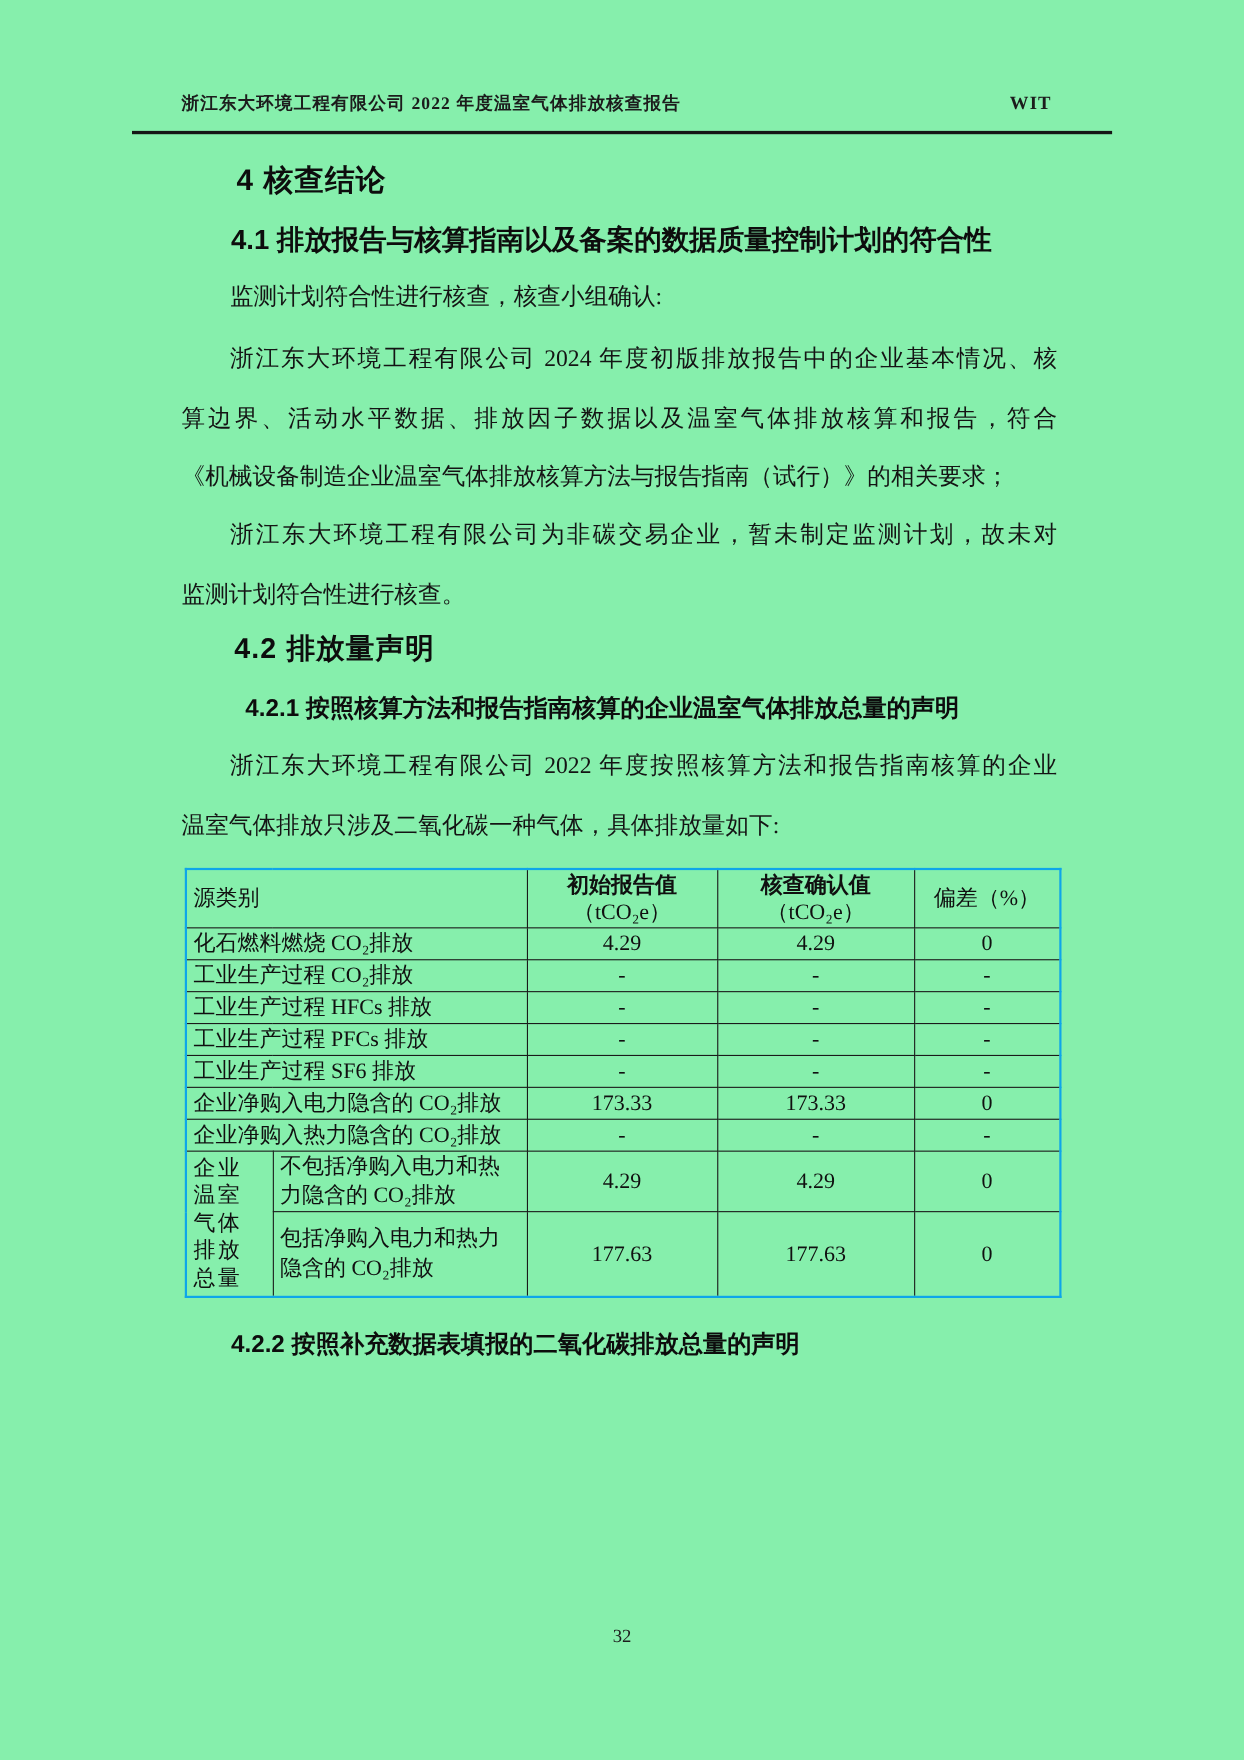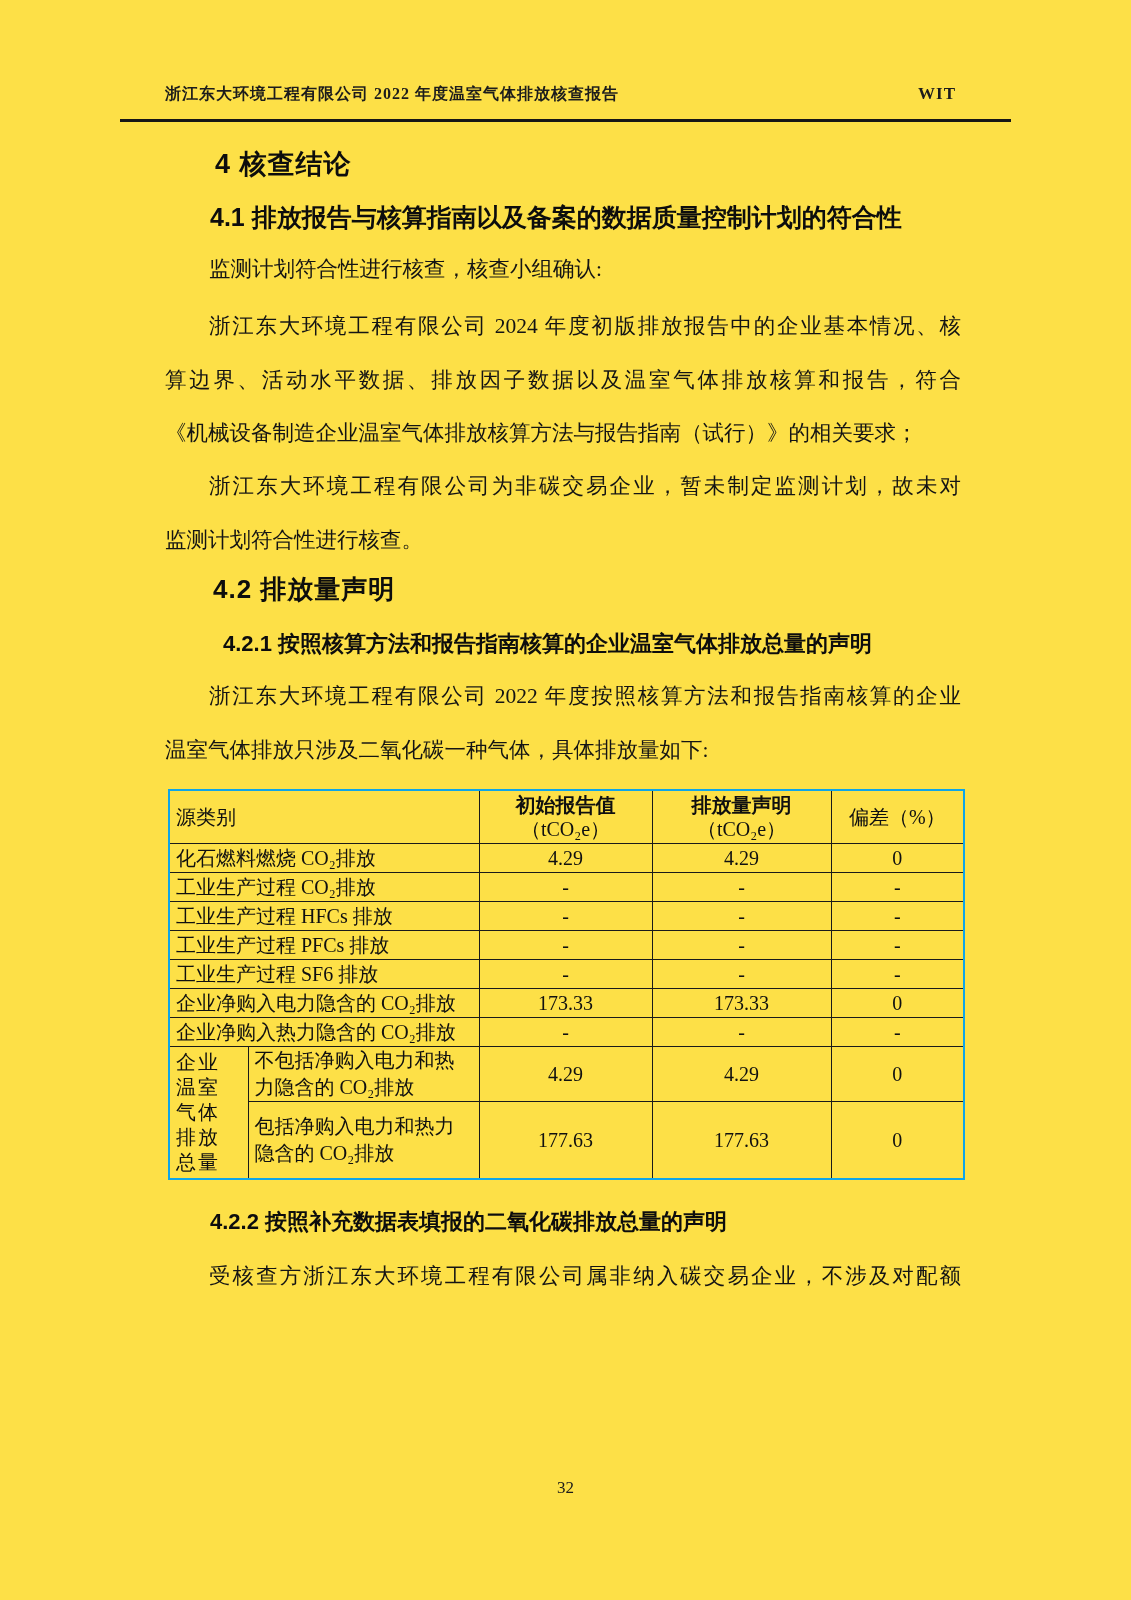--- a/index.html
+++ b/index.html
@@ -1,20 +1,20 @@
 <!DOCTYPE html>
 <html><head>
 <meta charset="utf-8">
 <style>
   html,body{margin:0;padding:0;background:#e8e8e8;}
   .page{
     position:relative;
     width:1131px;height:1600px;
     margin:0 auto;
-    background:#fde047;
+    background:#86efac;
     color:#111;
     font-family:"Liberation Serif","DejaVu Serif",serif;
     overflow:hidden;
   }
   
   .doc-header-title{
     position:absolute;left:165px;top:84px;
     font-size:16px;font-weight:600;color:#1c1c1c;letter-spacing:1px;
   }
   .doc-header-brand{
@@ -113,42 +113,41 @@
     </div>
   <div class="para para-3">
       <div class="ln first">浙江东大环境工程有限公司为非碳交易企业，暂未制定监测计划，故未对</div>
       <div class="ln last">监测计划符合性进行核查。</div>
     </div>
   <div class="para para-4">
       <div class="ln first">浙江东大环境工程有限公司 2022 年度按照核算方法和报告指南核算的企业</div>
       <div class="ln last">温室气体排放只涉及二氧化碳一种气体，具体排放量如下:</div>
     </div>
   <div class="para para-5">
-      <div class="ln first">受核查方浙江东大环境工程有限公司属非纳入碳交易企业，不涉及对配额</div>
     </div>
 
   <table class="emissions">
       <colgroup>
         <col style="width: 79px;">
         <col style="width: 231px;">
         <col style="width: 173px;">
         <col style="width: 179px;">
         <col style="width: 133px;">
       </colgroup>
       <thead>
         <tr>
           <th colspan="2" class="col-label">
             <div class="hdr-plain">源类别</div>
           </th>
           <th>
             <div class="hdr-main">初始报告值</div>
             <div class="hdr-sub">（tCO₂e）</div>
           </th>
           <th>
-            <div class="hdr-main">排放量声明</div>
+            <div class="hdr-main">核查确认值</div>
             <div class="hdr-sub">（tCO₂e）</div>
           </th>
           <th>
             <div class="hdr-plain">偏差（%）</div>
           </th>
         </tr>
       </thead>
       <tbody>
         <tr>
           <td colspan="2" class="cell-label">化石燃料燃烧 CO₂排放</td>

